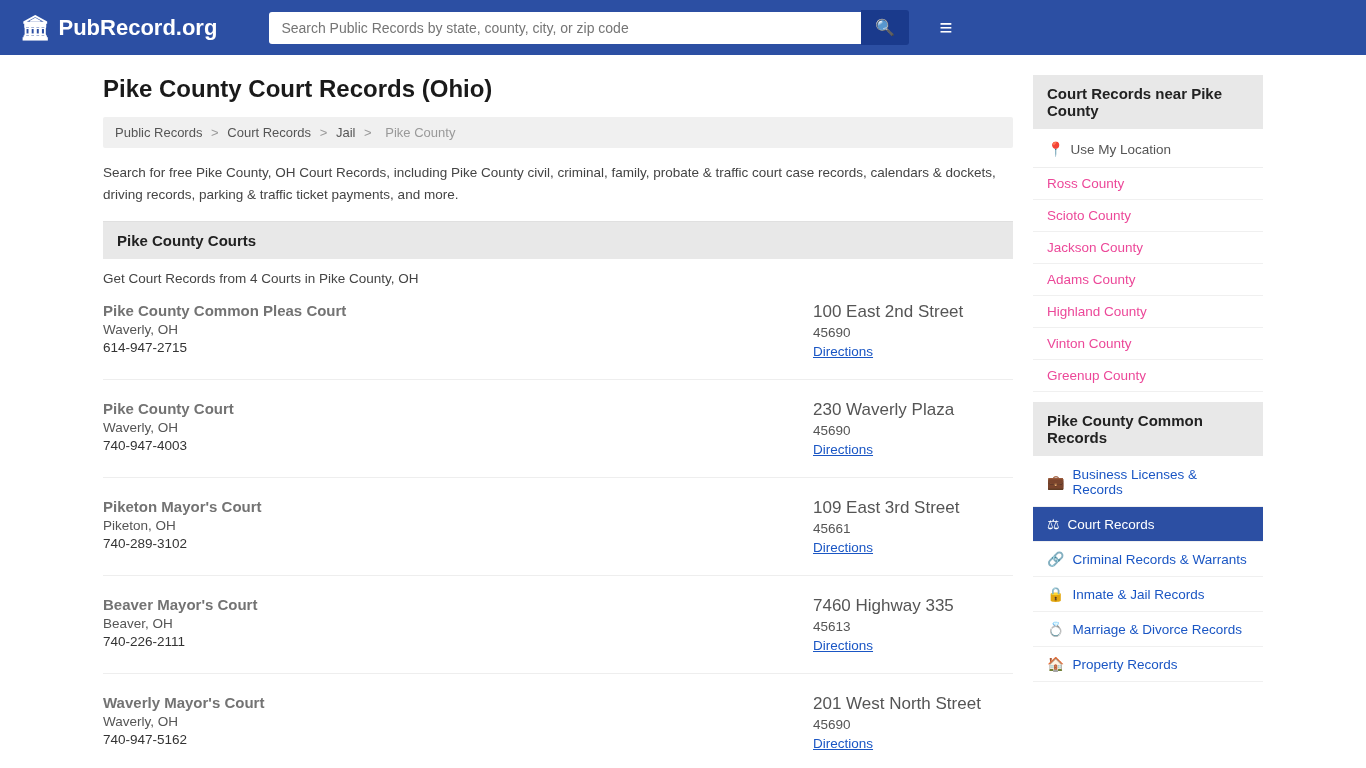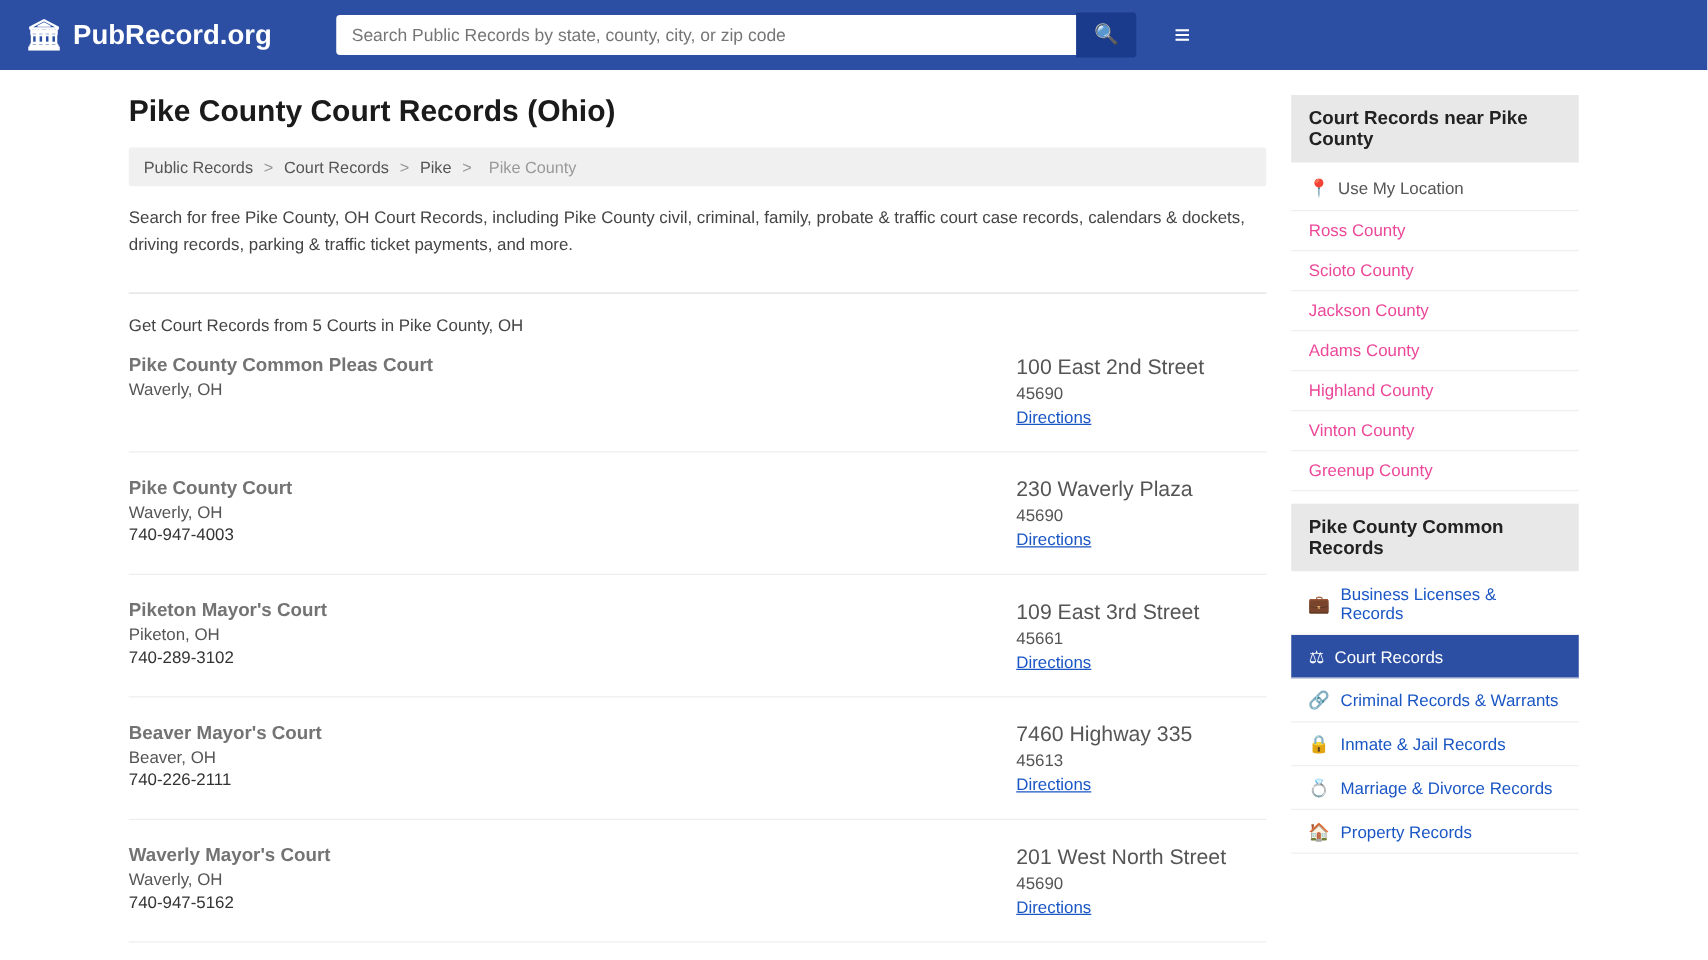--- a/index.html
+++ b/index.html
@@ -94,23 +94,22 @@
     .breadcrumb span {
       margin: 0 5px;
       color: #999;
     }
 
     
     .description {
       font-size: 13.5px;
       color: #444;
       line-height: 1.6;
-      margin-bottom: 18px;
       border-bottom: 1px solid #e0e0e0;
-      padding-bottom: 28px;
+      padding-bottom: 16px;
     }
 
     
     .section-header {
       background: #e8e8e8;
       padding: 10px 14px;
       font-size: 15px;
       font-weight: bold;
       color: #222;
       margin-bottom: 12px;
@@ -258,34 +257,36 @@
 
   <div class="content">
 
     <h1 class="page-title">Pike County Court Records (Ohio)</h1>
 
     <nav class="breadcrumb">
       <a href="#">Public Records</a>
       <span> &gt; </span>
       <a href="#">Court Records</a>
       <span> &gt; </span>
-      <a href="#">Pike</a>
+      <a href="#">Jail</a>
       <span> &gt; </span>
       <span>Pike County</span>
     </nav>
 
     <p class="description">Search for free Pike County, OH Court Records, including Pike County civil, criminal, family, probate &amp; traffic court case records, calendars &amp; dockets, driving records, parking &amp; traffic ticket payments, and more.</p>
 
-    <p class="section-subtitle">Get Court Records from 5 Courts in Pike County, OH</p>
+    <div class="section-header">Pike County Courts</div>
+    <p class="section-subtitle">Get Court Records from 4 Courts in Pike County, OH</p>
 
     <div id="courts-container">
         <div class="court-entry">
       <div class="court-info">
         <div class="court-name">Pike County Common Pleas Court</div>
         <div class="court-city">Waverly, OH</div>
+        <div class="court-phone">614-947-2715</div>
       </div>
       <div class="court-address">
         <div class="court-street">100 East 2nd Street</div>
         <div class="court-zip">45690</div>
         <a class="directions-link" href="#">Directions</a>
       </div>
     </div>
         <div class="court-entry">
       <div class="court-info">
         <div class="court-name">Pike County Court</div>

